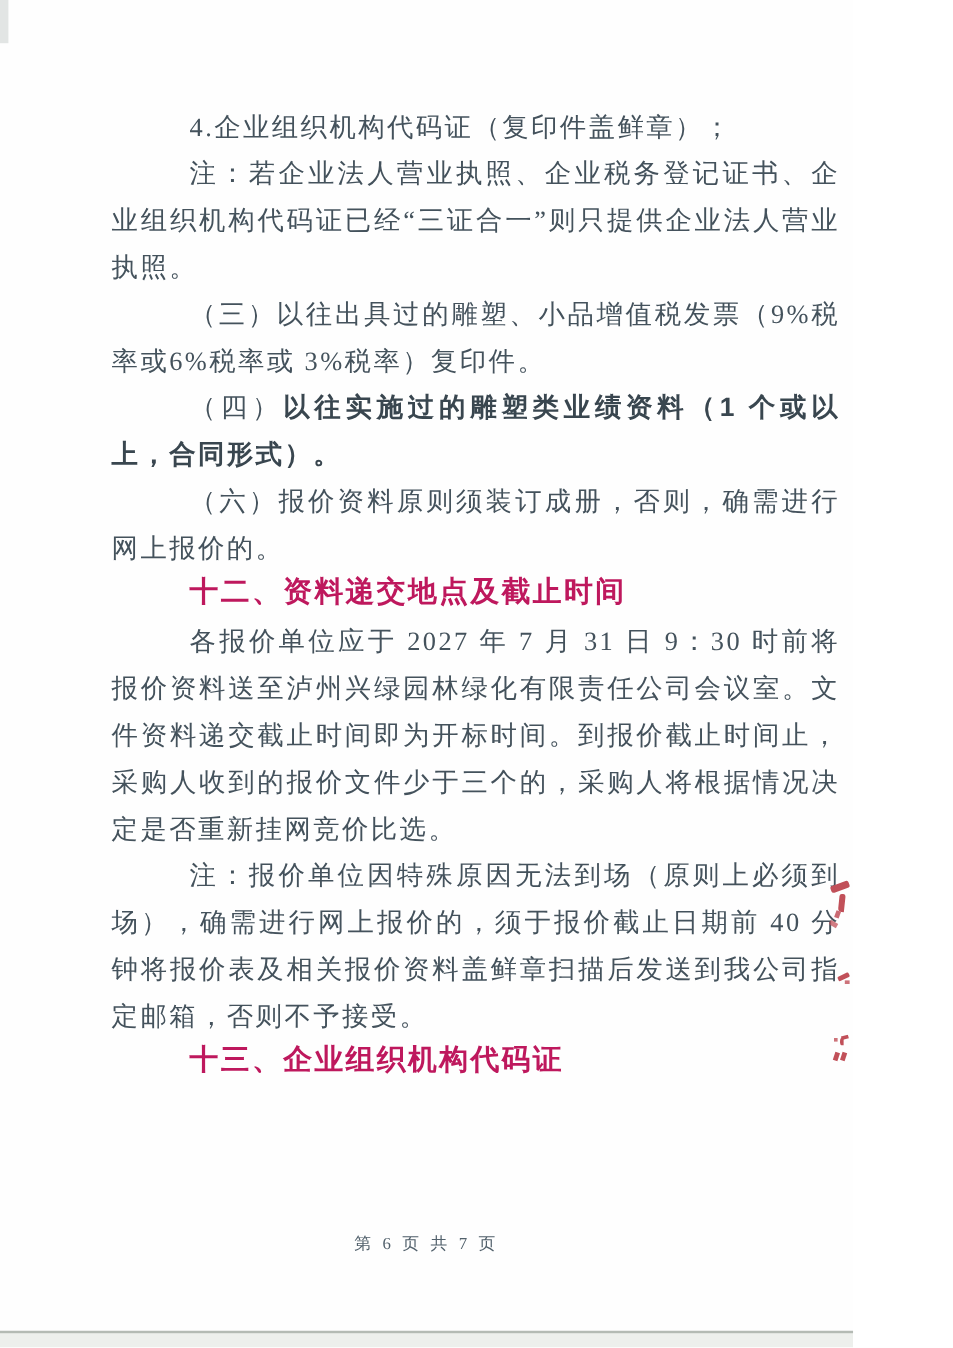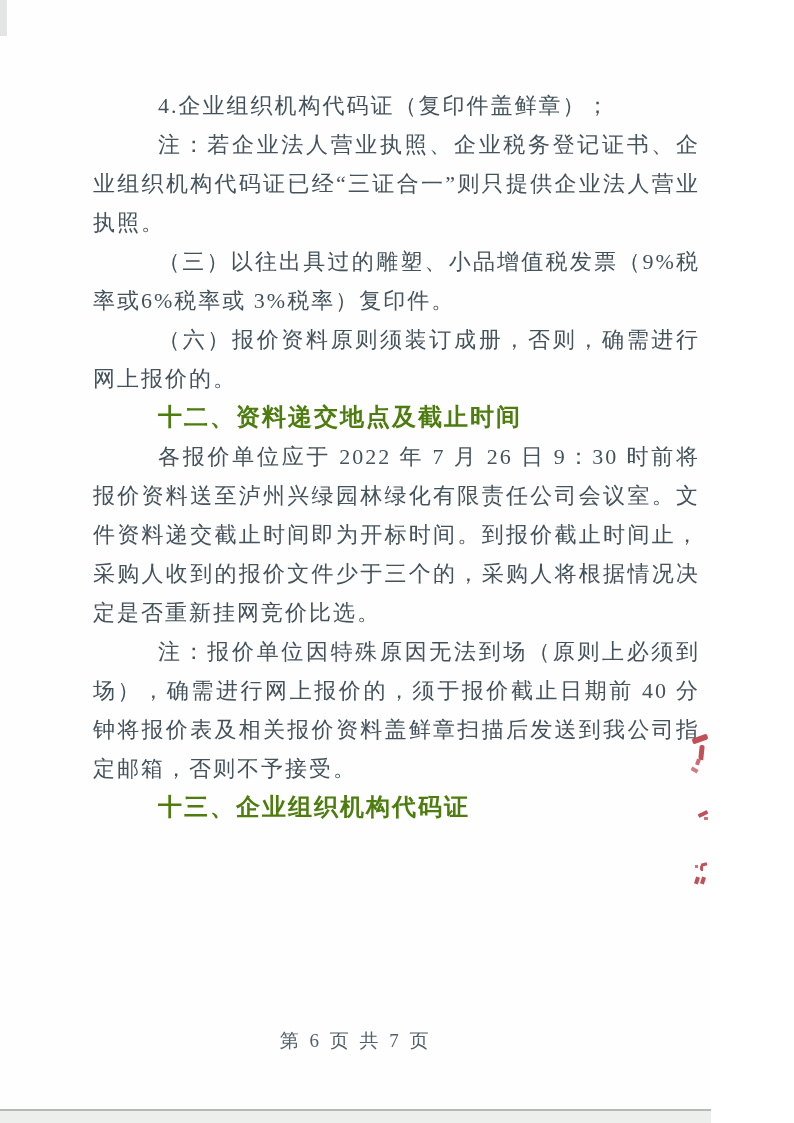--- a/index.html
+++ b/index.html
@@ -37,34 +37,34 @@
   .doc-body p { margin: 0; }
   .para-indent { text-indent: 65px; }
   .em-bold {
     font-family: "Liberation Sans", "DejaVu Sans", sans-serif;
     font-weight: 700;
     color: #39464f;
   }
   .sec-heading {
     margin: 0;
     padding-left: 65px;
-    font-family: Liberation Serif, serif;
+    font-family: Liberation Mono, monospace;
     font-weight: 700;
     font-size: 24px;
     line-height: 39px;
-    color: #4d7c0f;
+    color: #be185d;
     letter-spacing: 2px;
   }
   
   .page-footer {
     position: absolute;
     left: 0; top: 1028px;
     width: 100%;
     text-align: center;
-    font-size: 19px;
+    font-size: 14px;
     letter-spacing: 3px;
     color: #51606b;
   }
   
   .stamp-frag { position: absolute; right: 0; overflow: hidden; }
   .stamp-frag .s { position: absolute; }
   .frag-a { top: 733px; width: 20px; height: 50px; }
   .frag-a .a1 { top: 3px;  left: 1px; width: 16px; height: 6px;  transform: rotate(-20deg); border-radius: 2px; }
   .frag-a .a2 { top: 12px; left: 8px; width: 5px;  height: 15px; transform: rotate(6deg);  border-radius: 2px 2px 0 3px; }
   .frag-a .a3 { top: 26px; left: 5px; width: 4px;  height: 6px;  transform: rotate(20deg); opacity: .85; }
@@ -83,23 +83,24 @@
 <body>
 
 <div class="page">
 
   <div class="scan-corner"></div>
 
   <div class="doc-body">
     <p class="para-indent">4.企业组织机构代码证（复印件盖鲜章）；</p>
     <p class="para-indent">注：若企业法人营业执照、企业税务登记证书、企业组织机构代码证已经“三证合一”则只提供企业法人营业执照。</p>
     <p class="para-indent">（三）以往出具过的雕塑、小品增值税发票（9%税率或6%税率或 3%税率）复印件。</p>
+    <p class="para-indent"><span>（四）</span><span class="em-bold">以往实施过的雕塑类业绩资料（1 个或以上，合同形式）。</span></p>
     <p class="para-indent">（六）报价资料原则须装订成册，否则，确需进行网上报价的。</p>
     <h2 class="sec-heading">十二、资料递交地点及截止时间</h2>
-    <p class="para-indent">各报价单位应于 2022 年 7 月 26 日 9：30 时前将报价资料送至泸州兴绿园林绿化有限责任公司会议室。文件资料递交截止时间即为开标时间。到报价截止时间止，采购人收到的报价文件少于三个的，采购人将根据情况决定是否重新挂网竞价比选。</p>
+    <p class="para-indent">各报价单位应于 2027 年 7 月 31 日 9：30 时前将报价资料送至泸州兴绿园林绿化有限责任公司会议室。文件资料递交截止时间即为开标时间。到报价截止时间止，采购人收到的报价文件少于三个的，采购人将根据情况决定是否重新挂网竞价比选。</p>
     <p class="para-indent">注：报价单位因特殊原因无法到场（原则上必须到场），确需进行网上报价的，须于报价截止日期前 40 分钟将报价表及相关报价资料盖鲜章扫描后发送到我公司指定邮箱，否则不予接受。</p>
     <h2 class="sec-heading">十三、企业组织机构代码证</h2>
   </div>
 
   <div class="page-footer">第 6 页 共 7 页</div>
 
   <div class="stamp-frag frag-a">
     <i class="s a1" style="background-color: rgb(193, 80, 89);"></i>
       <i class="s a2" style="background-color: rgb(193, 80, 89);"></i>
       <i class="s a3" style="background-color: rgb(193, 80, 89);"></i>

